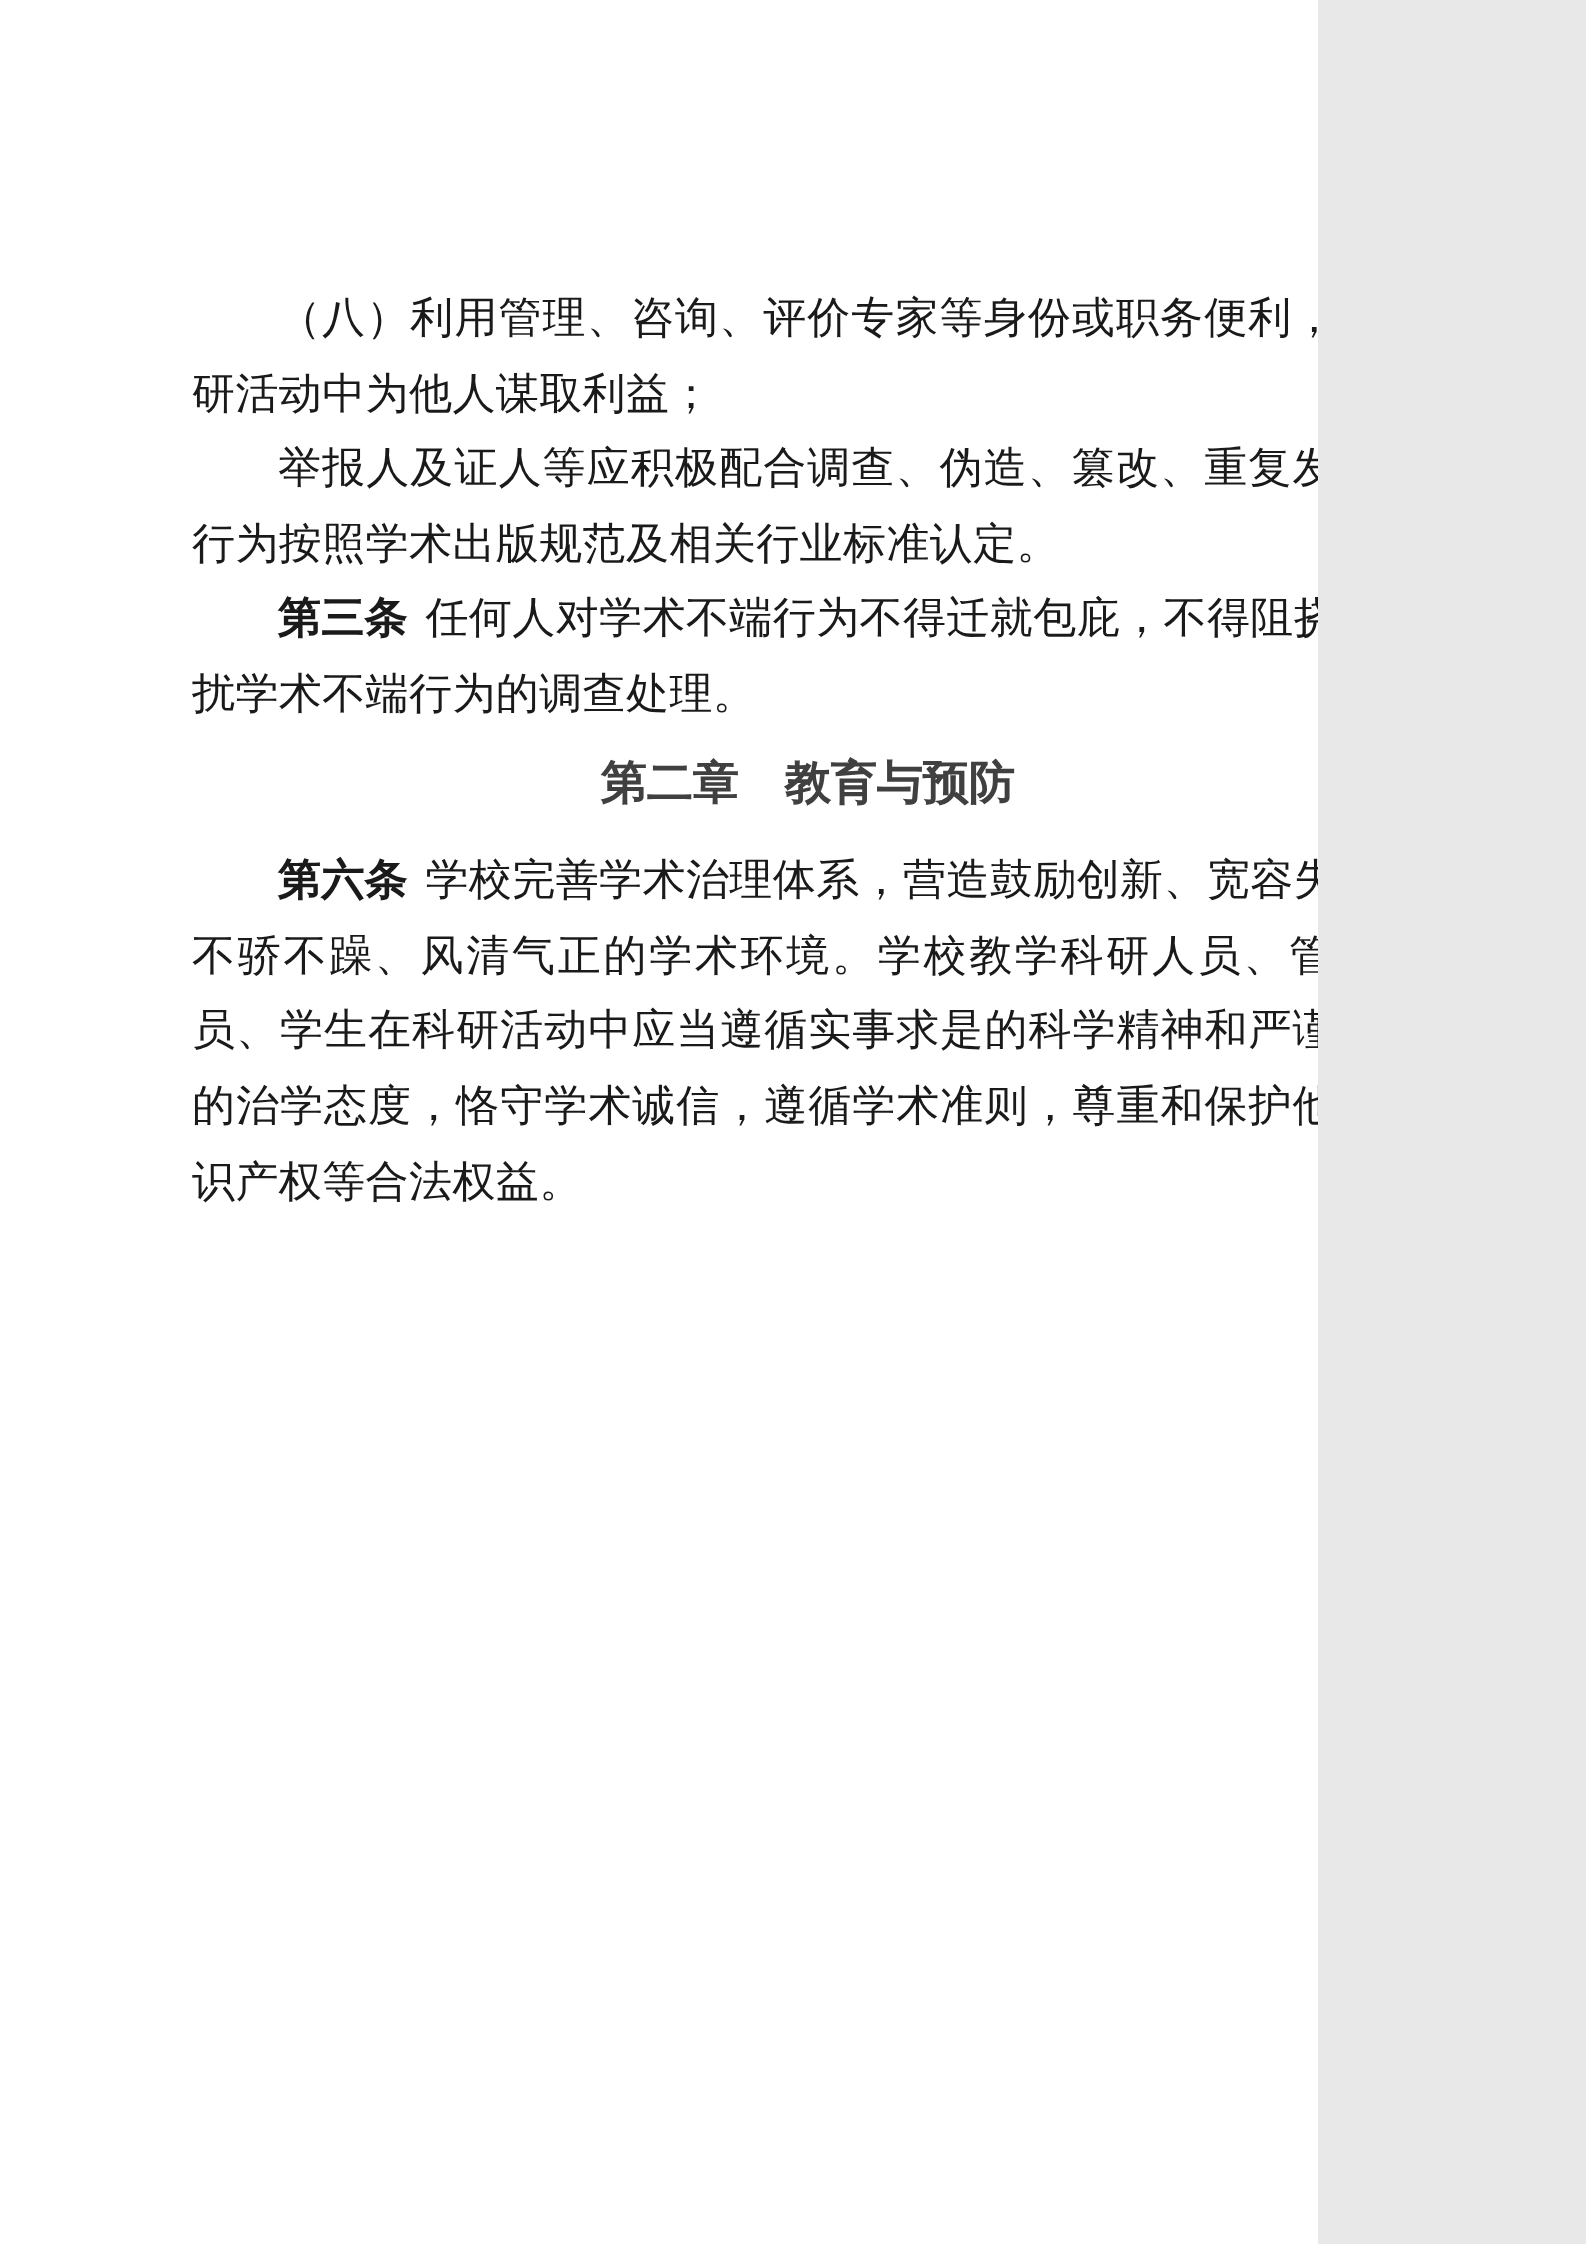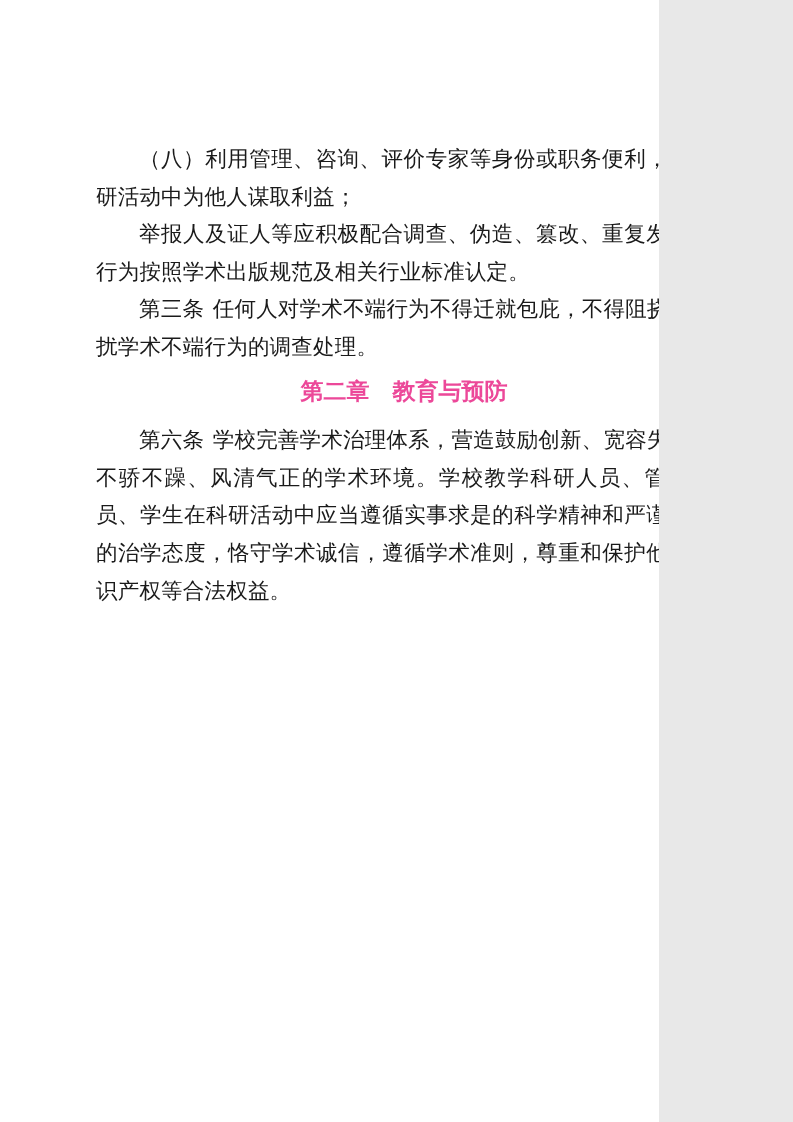--- a/index.html
+++ b/index.html
@@ -29,37 +29,37 @@
     margin: 0;
     font-size: 21.5px;
     line-height: 37.6px;
     letter-spacing: 0.2px;
     text-align: justify;
     text-indent: 2em;
     word-break: break-all;
     font-family: "Liberation Serif", "DejaVu Serif", serif;
   }
   p.para b.article-no {
-    font-weight: 400;
+    font-weight: 700;
     margin-right: 0.4em;
   }
   p.chapter-heading {
     margin: 6px 0 12px 0;
     font-size: 23px;
     line-height: 37.6px;
     font-weight: 700;
     text-align: center;
     text-indent: 0;
     font-family: "Liberation Sans", "DejaVu Sans", sans-serif;
   }
 </style>
 </head>
 <body>
 
 <div class="page" style="background: rgb(255, 255, 255); color: rgb(26, 26, 26);">
   <div class="doc-body">
       <p class="para">（八）利用管理、咨询、评价专家等身份或职务便利，在科研活动中为他人谋取利益；</p>
       <p class="para">举报人及证人等应积极配合调查、伪造、篡改、重复发表等行为按照学术出版规范及相关行业标准认定。</p>
       <p class="para"><b class="article-no">第三条</b>任何人对学术不端行为不得迁就包庇，不得阻挠、干扰学术不端行为的调查处理。</p>
-      <p class="chapter-heading" style="color: #ec4899;">第二章　教育与预防</p>
+      <p class="chapter-heading" style="color: #404040;">第二章　教育与预防</p>
       <p class="para"><b class="article-no">第六条</b>学校完善学术治理体系，营造鼓励创新、宽容失败、不骄不躁、风清气正的学术环境。学校教学科研人员、管理人员、学生在科研活动中应当遵循实事求是的科学精神和严谨认真的治学态度，恪守学术诚信，遵循学术准则，尊重和保护他人知识产权等合法权益。</p>
     </div>
 </div>
 
 </body></html>

